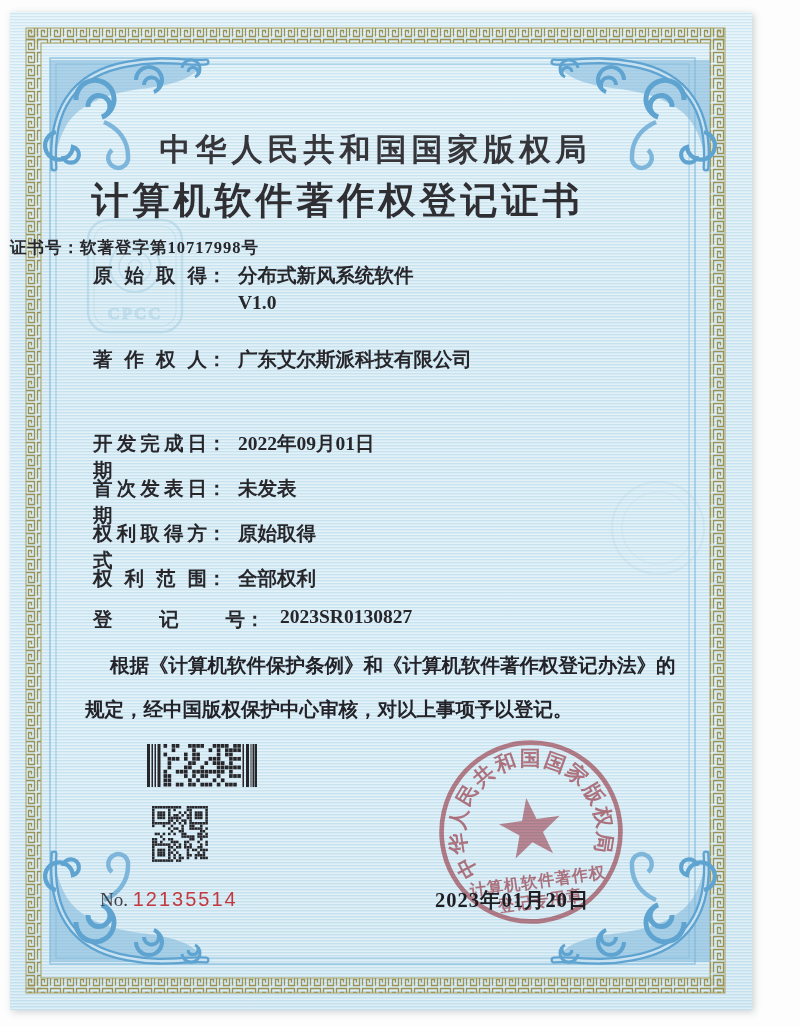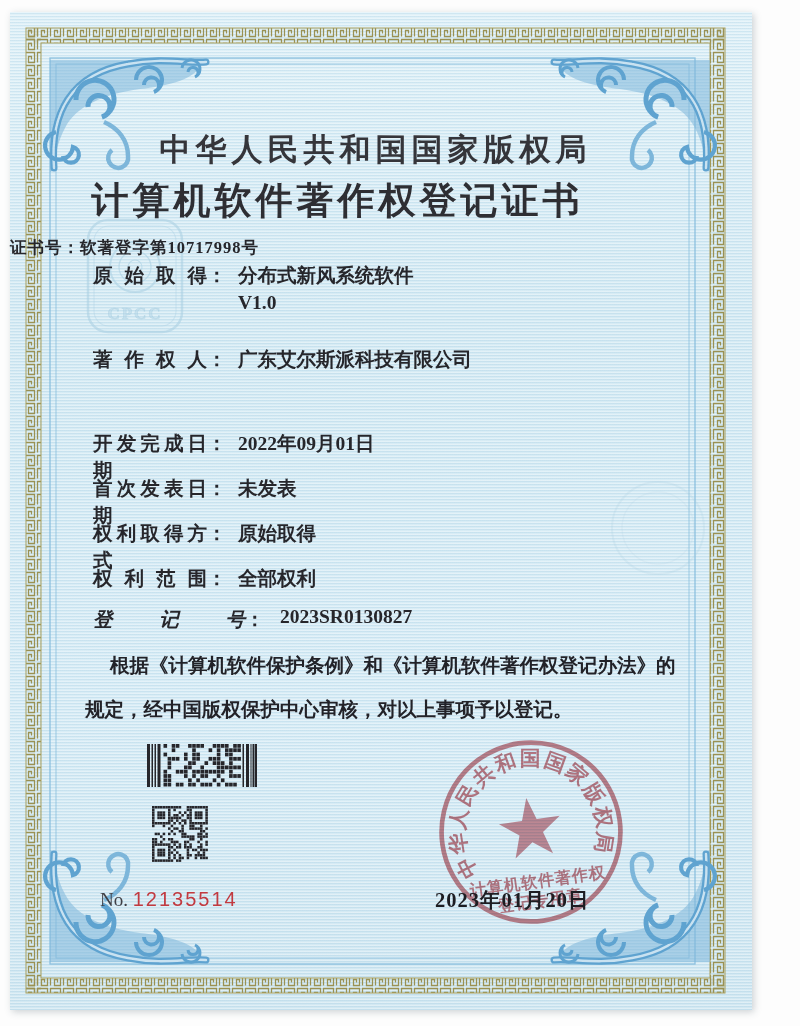--- a/index.html
+++ b/index.html
@@ -15,21 +15,21 @@
   .abs{position:absolute;}
   .cn{color:#26262b;}
   .title{left:31px;width:669px;top:117px;text-align:center;font-size:31px;font-weight:bold;
          letter-spacing:5px;color:#35353a;}
   .subtitle{left:31px;width:593px;top:164px;text-align:center;font-size:37px;font-weight:bold;
          letter-spacing:4px;color:#2e2e33;}
   .certno{left:0;right:92px;top:225px;text-align:left;font-size:16.5px;font-weight:bold;letter-spacing:1px;}
   .frow{left:0;top:0;height:26px;font-size:19.5px;font-weight:bold;}
   .flabel{position:absolute;left:83px;width:114px;display:inline-block;
           text-align:justify;text-align-last:justify;}
-  .flabel.wide{width:152px;font-style:italic;}
+  .flabel.wide{width:152px;}
   .fcolon{position:absolute;left:197px;}
   .fcolon.wide{left:235px;}
   .fvalue{position:absolute;left:228px;white-space:nowrap;}
   .fvalue.wide{left:270px;text-align:center;}
   .stmt{font-size:19.5px;font-weight:bold;color:#222228;white-space:nowrap;}
   .serial{left:90px;top:876px;font-size:19px;color:#3f3f45;white-space:nowrap;z-index:6;}
   .serial .digits{font-family:Liberation Sans, sans-serif;font-size:20px;color:#c23a40;letter-spacing:2px;text-align:center;}
   .issue-date{left:425px;top:874px;font-size:20.5px;font-weight:bold;color:#1d1d22;letter-spacing:1px;z-index:6;}
   .seal{position:absolute;left:417px;top:716px;width:208px;height:208px;z-index:5;
         transform:rotate(-8deg);mix-blend-mode:multiply;opacity:.92;}

